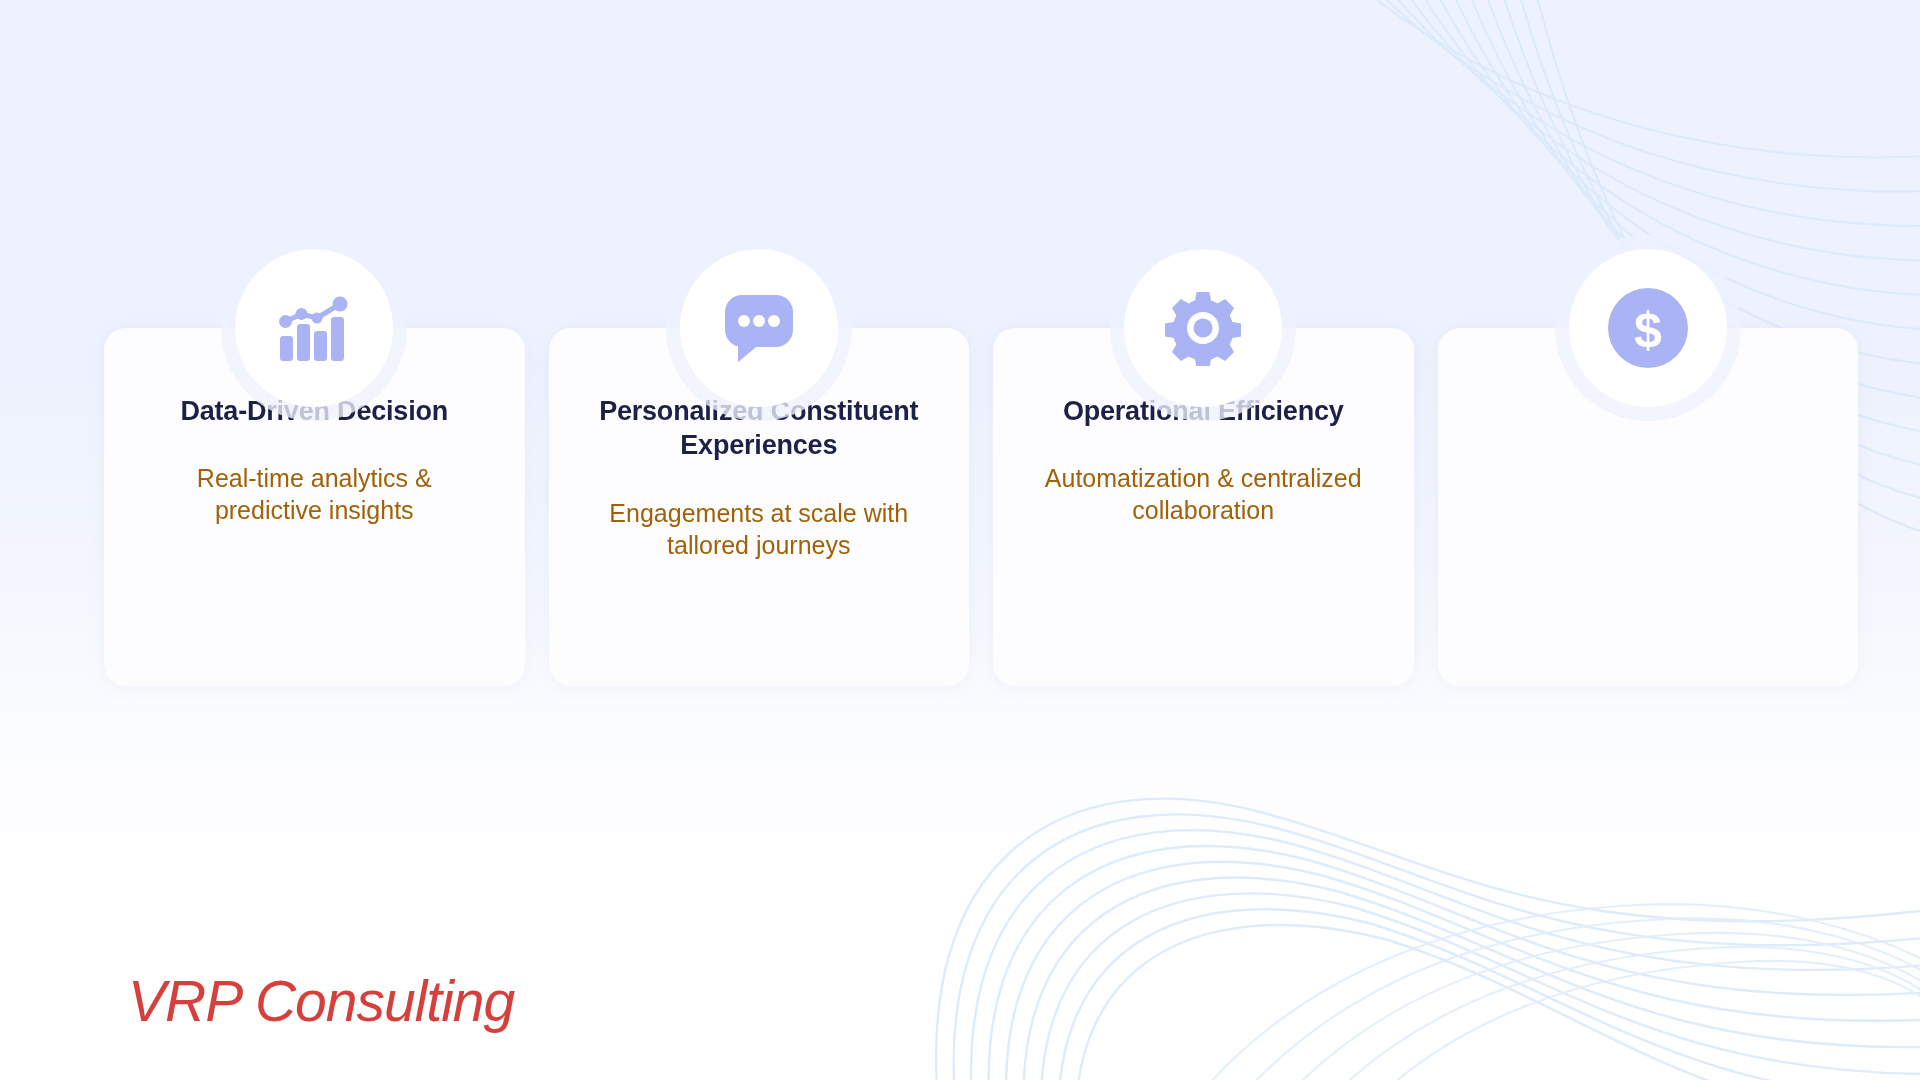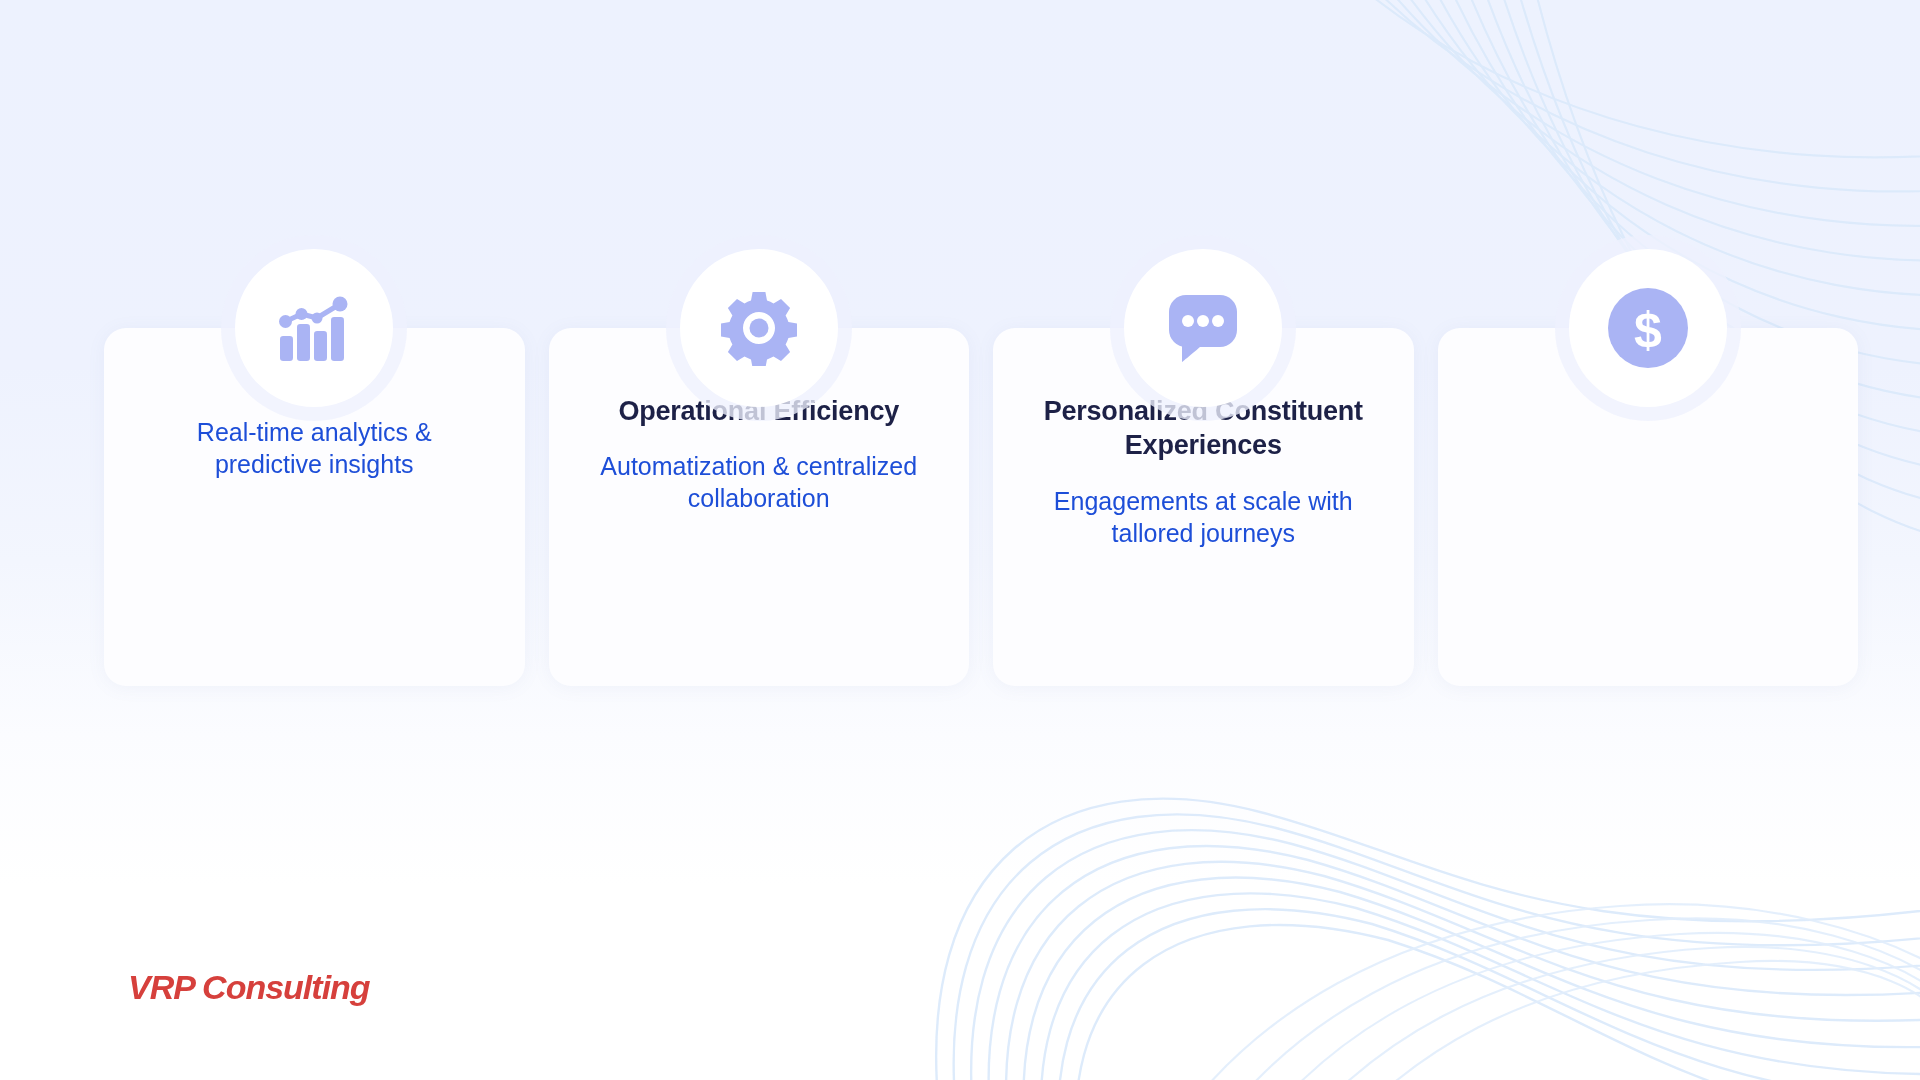--- a/index.html
+++ b/index.html
@@ -78,38 +78,38 @@
     font-weight:bold;
     line-height:1.27;
     color:#1d2147;
     text-align:center;
     letter-spacing:-0.2px;
     padding:0 18px;
     white-space:pre-line;
   }
 
   .card-desc {
-    margin-top:22px;
+    margin-top:34px;
     font-size:25px;
     font-weight:normal;
     line-height:1.28;
-    color:#1d4ed8;
+    color:#a16207;
     text-align:center;
     padding:0 24px;
     white-space:pre-line;
   }
 
   
   .logo {
     position:absolute;
     left:128px;
     top:968px;
     font-family:"Liberation Sans", sans-serif;
-    font-size:34px;
-    font-weight:bold;
+    font-size:57px;
+    font-weight:normal;
     font-style:italic;
     letter-spacing:-1px;
     color:#d6403c;
     white-space:nowrap;
   }
 </style>
 </head>
 <body>
 
 <div class="bg-waves">
@@ -162,22 +162,43 @@
           <circle cx="24.5" cy="21" r="6"></circle>
           <circle cx="40" cy="25" r="5.5"></circle>
           <circle cx="63" cy="11" r="7.5"></circle>
           <rect x="3" y="43" width="13" height="25" rx="3.2"></rect>
           <rect x="20" y="31" width="13" height="37" rx="3.2"></rect>
           <rect x="37" y="38" width="13" height="30" rx="3.2"></rect>
           <rect x="54" y="24" width="13" height="44" rx="3.2"></rect>
         </g>
       </svg>
     </div>
+    <div class="card-title">Data-Driven Decision</div>
     <div class="card-desc">Real-time analytics &amp;
 predictive insights</div>
+  </div>
+
+  <div class="card">
+    <div class="icon-badge">
+      <svg width="74" height="72" viewBox="0 0 74 72" xmlns="http://www.w3.org/2000/svg">
+        <g fill="#aab4f4">
+          <rect x="3" y="3" width="68" height="52" rx="17"></rect>
+          <path d="M16,50 L16,70 C16,70 26,62 34,55 Z"></path>
+        </g>
+        <g fill="#ffffff">
+          <circle cx="22" cy="29" r="6"></circle>
+          <circle cx="37" cy="29" r="6"></circle>
+          <circle cx="52" cy="29" r="6"></circle>
+        </g>
+      </svg>
+    </div>
+    <div class="card-title">Personalized Constituent
+Experiences</div>
+    <div class="card-desc">Engagements at scale with
+tallored journeys</div>
   </div>
 
   <div class="card">
     <div class="icon-badge">
       <svg width="76" height="76" viewBox="0 0 76 76" xmlns="http://www.w3.org/2000/svg">
         <path fill="#aab4f4" fill-rule="evenodd" d="
           M31.6,2 L44.4,2 L46,10.6 C48.3,11.3 50.5,12.2 52.5,13.4 L60,8.9 L69.1,18 L64.6,25.5
           C65.8,27.5 66.7,29.7 67.4,32 L76,33.6 L76,46.4 L67.4,48 C66.7,50.3 65.8,52.5 64.6,54.5
           L69.1,62 L60,71.1 L52.5,66.6 C50.5,67.8 48.3,68.7 46,69.4 L44.4,78 L31.6,78 L30,69.4
           C27.7,68.7 25.5,67.8 23.5,66.6 L16,71.1 L6.9,62 L11.4,54.5 C10.2,52.5 9.3,50.3 8.6,48
@@ -188,40 +209,20 @@
         <circle cx="38" cy="38" r="9.5" fill="#aab4f4"></circle>
       </svg>
     </div>
     <div class="card-title">Operational Efficiency</div>
     <div class="card-desc">Automatization &amp; centralized
 collaboration</div>
   </div>
 
   <div class="card">
     <div class="icon-badge">
-      <svg width="74" height="72" viewBox="0 0 74 72" xmlns="http://www.w3.org/2000/svg">
-        <g fill="#aab4f4">
-          <rect x="3" y="3" width="68" height="52" rx="17"></rect>
-          <path d="M16,50 L16,70 C16,70 26,62 34,55 Z"></path>
-        </g>
-        <g fill="#ffffff">
-          <circle cx="22" cy="29" r="6"></circle>
-          <circle cx="37" cy="29" r="6"></circle>
-          <circle cx="52" cy="29" r="6"></circle>
-        </g>
-      </svg>
-    </div>
-    <div class="card-title">Personalized Constituent
-Experiences</div>
-    <div class="card-desc">Engagements at scale with
-tallored journeys</div>
-  </div>
-
-  <div class="card">
-    <div class="icon-badge">
       <svg width="80" height="80" viewBox="0 0 80 80" xmlns="http://www.w3.org/2000/svg">
         <circle cx="40" cy="40" r="40" fill="#aab4f4"></circle>
         <text x="40" y="59" text-anchor="middle" font-family="Liberation Sans, sans-serif" font-size="50" font-weight="bold" fill="#ffffff">$</text>
       </svg>
     </div>
   </div>
 
 </div>
 
 <div class="logo">VRP Consulting</div>

